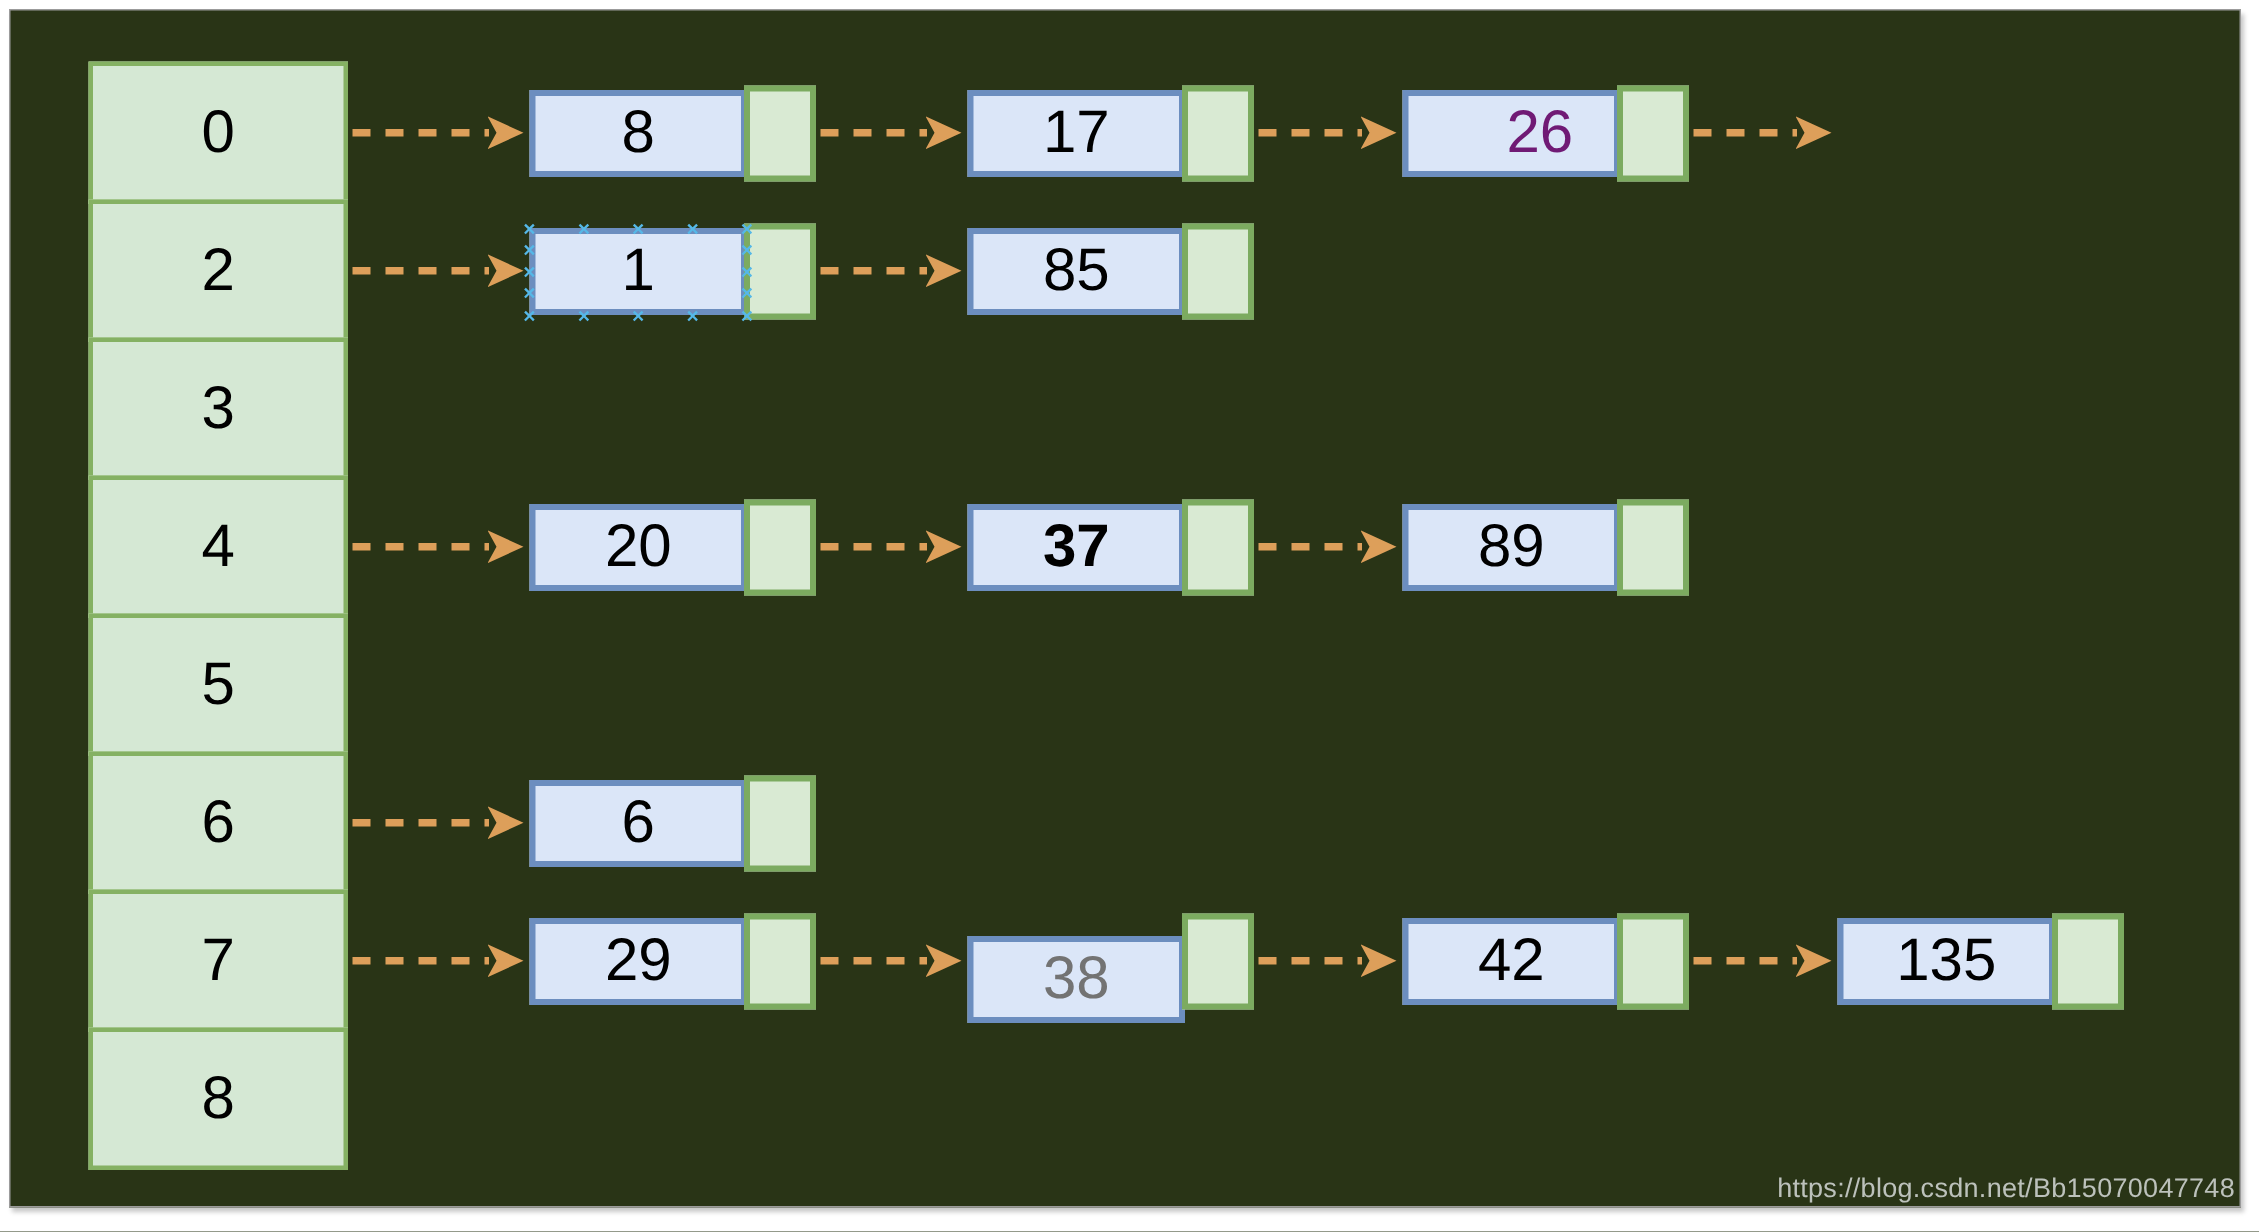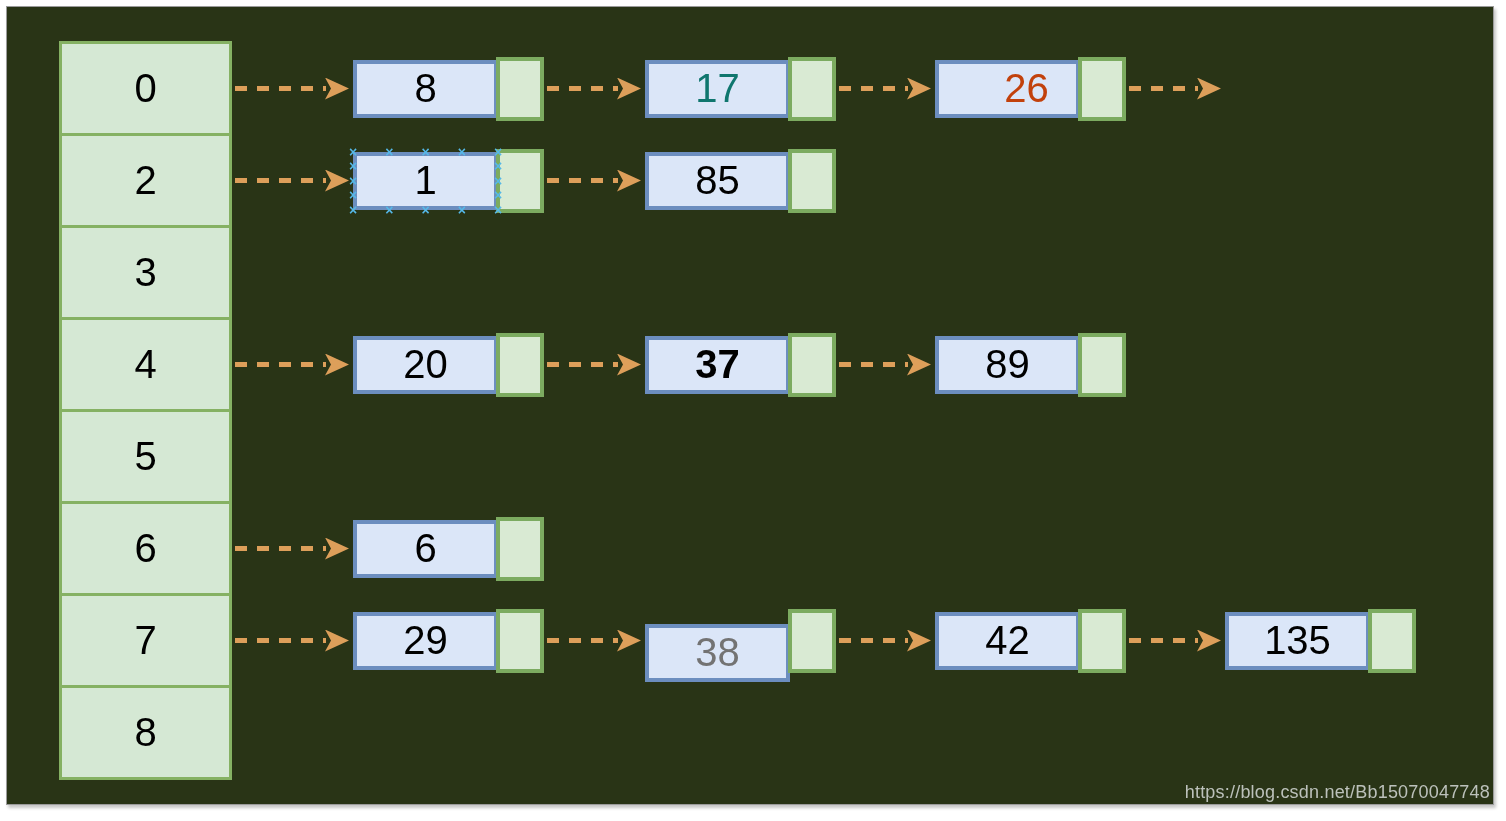--- a/index.html
+++ b/index.html
@@ -85,25 +85,25 @@
         <span>7</span>
       </div>
       <div class="array-cell" style="left: 52px; top: 678px; width: 173px; height: 95px; background: rgb(213, 232, 212); border-color: rgb(133, 177, 99);">
         <span>8</span>
       </div>
       <div class="node" style="left: 346px; top: 49.5px; height: 64px;">
         <div class="value-box" style="background: rgb(219, 230, 248); border-color: rgb(108, 142, 191); color: rgb(0, 0, 0);">8</div>
         <div class="next-box" style="background: rgb(217, 234, 211); border-color: rgb(124, 171, 96);"></div>
       </div>
       <div class="node" style="left: 638px; top: 49.5px; height: 64px;">
-        <div class="value-box" style="background: rgb(219, 230, 248); border-color: rgb(108, 142, 191); color: #0f766e;">17</div>
+        <div class="value-box" style="background: rgb(219, 230, 248); border-color: rgb(108, 142, 191); color: #000000;">17</div>
         <div class="next-box" style="background: rgb(217, 234, 211); border-color: rgb(124, 171, 96);"></div>
       </div>
       <div class="node" style="left: 928px; top: 49.5px; height: 64px;">
-        <div class="value-box" style="background: rgb(219, 230, 248); border-color: rgb(108, 142, 191); color: #c2410c; padding-left: 38px;">26</div>
+        <div class="value-box" style="background: rgb(219, 230, 248); border-color: rgb(108, 142, 191); color: #701a75; padding-left: 38px;">26</div>
         <div class="next-box" style="background: rgb(217, 234, 211); border-color: rgb(124, 171, 96);"></div>
       </div>
       <div class="node" style="left: 346px; top: 141.5px; height: 64px;">
         <div class="value-box" style="background: rgb(219, 230, 248); border-color: rgb(108, 142, 191); color: rgb(0, 0, 0);">1</div>
         <div class="next-box" style="background: rgb(217, 234, 211); border-color: rgb(124, 171, 96);"></div>
         <span class="handle" style="left: 0px; top: 3px; color: rgb(85, 184, 232);">×</span>
         <span class="handle" style="left: 0px; top: 61px; color: rgb(85, 184, 232);">×</span>
         <span class="handle" style="left: 36.25px; top: 3px; color: rgb(85, 184, 232);">×</span>
         <span class="handle" style="left: 36.25px; top: 61px; color: rgb(85, 184, 232);">×</span>
         <span class="handle" style="left: 72.5px; top: 3px; color: rgb(85, 184, 232);">×</span>

